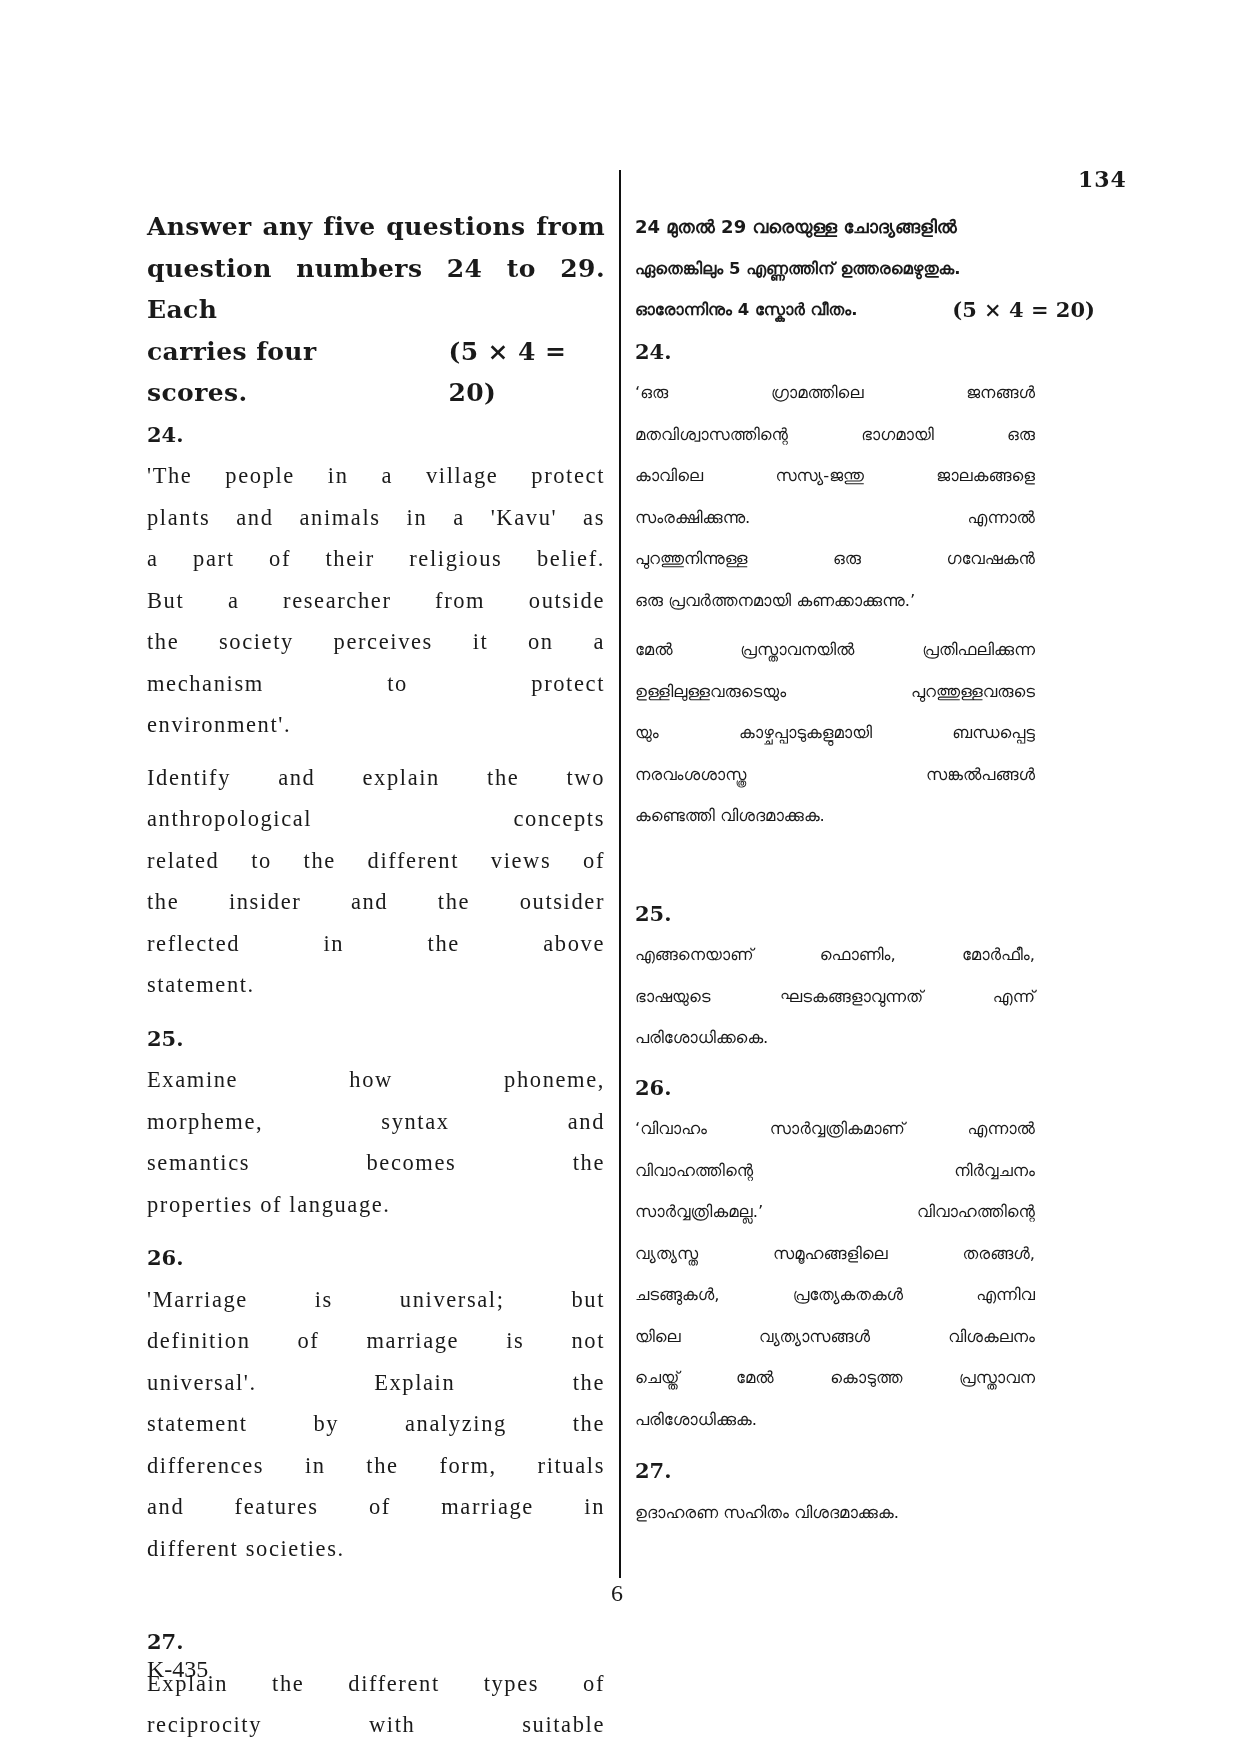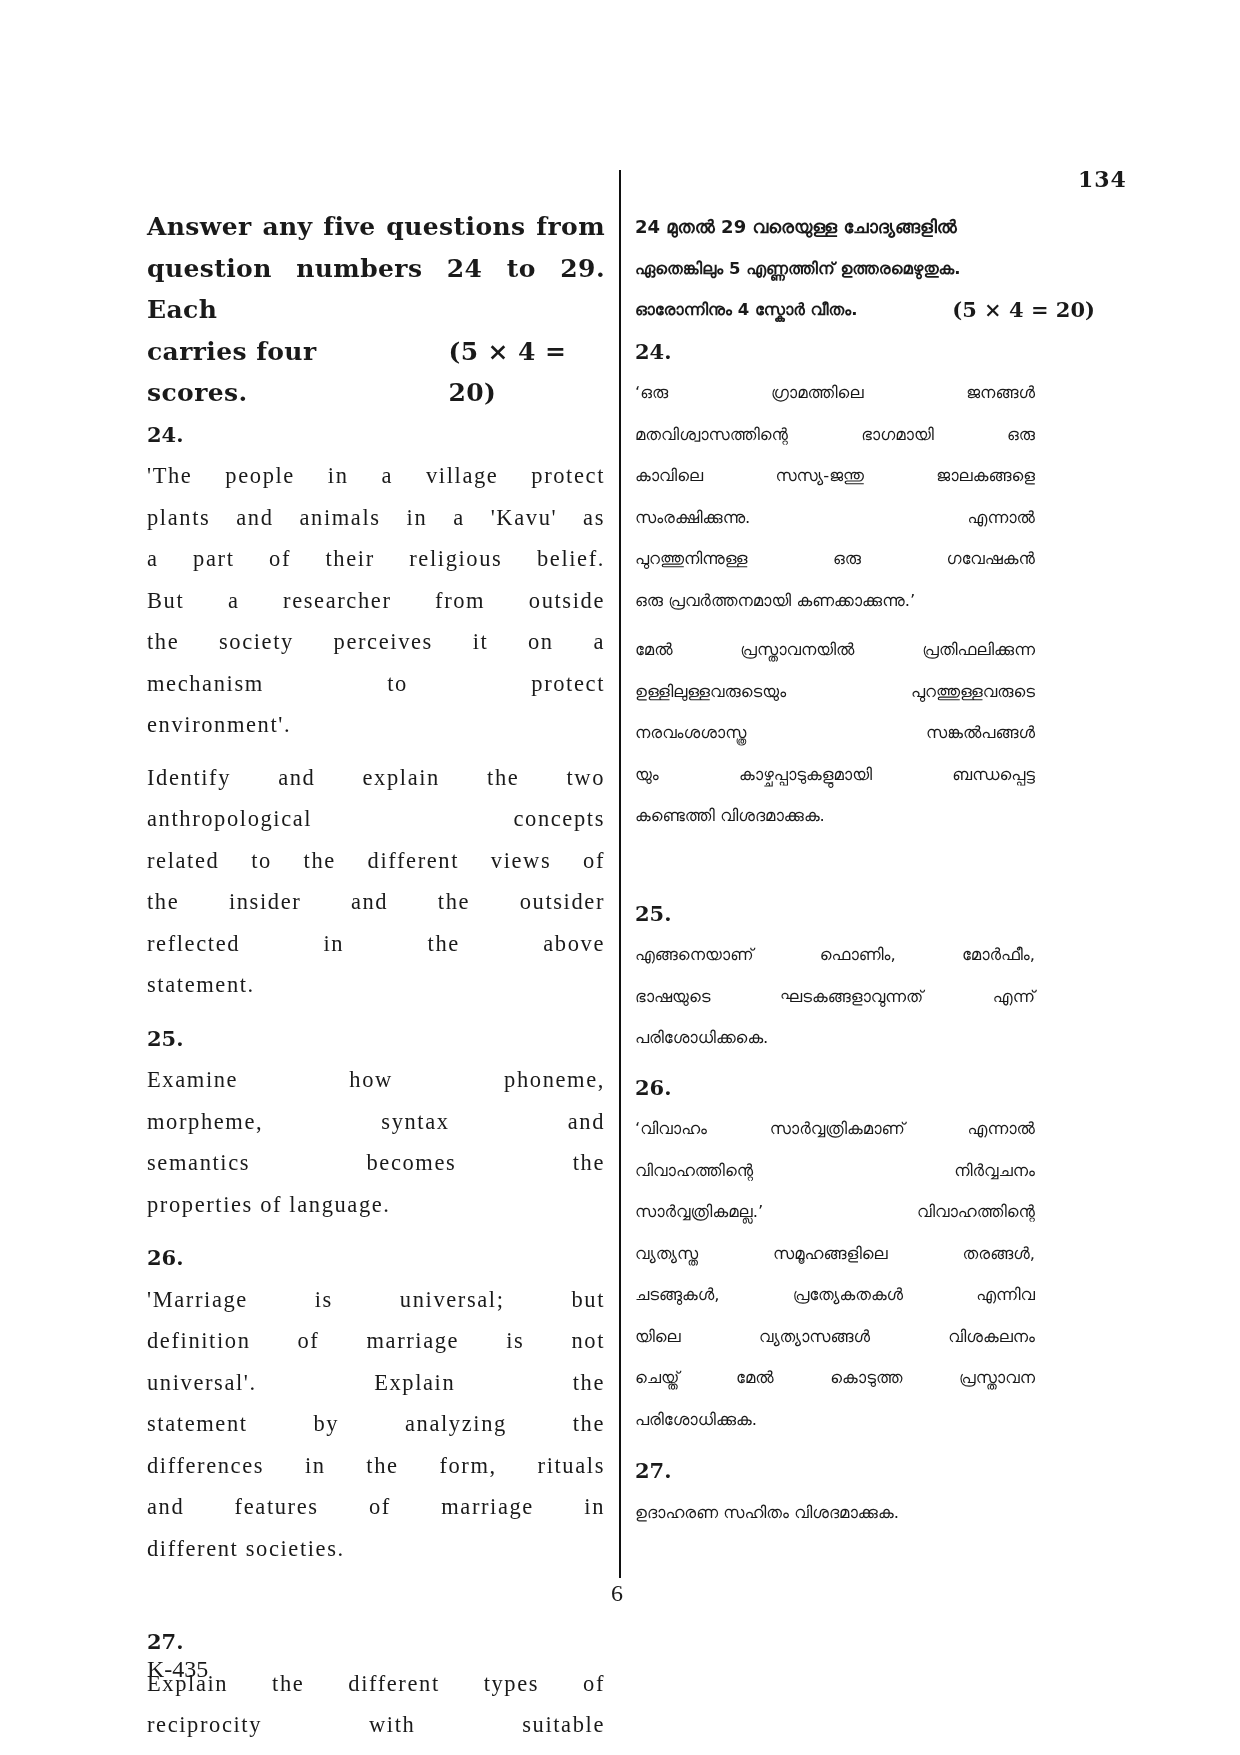--- a/index.html
+++ b/index.html
@@ -119,22 +119,22 @@
         <span class="ln">‘ഒരു ഗ്രാമത്തിലെ ജനങ്ങൾ</span>
         <span class="ln">മതവിശ്വാസത്തിന്റെ ഭാഗമായി ഒരു</span>
         <span class="ln">കാവിലെ സസ്യ-ജന്തു ജാലകങ്ങളെ</span>
         <span class="ln">സംരക്ഷിക്കുന്നു. എന്നാൽ</span>
         <span class="ln">പുറത്തുനിന്നുള്ള ഒരു ഗവേഷകൻ</span>
         <span class="ln last">ഒരു പ്രവർത്തനമായി കണക്കാക്കുന്നു.’</span>
       </div>
       <div style="margin-top:8px;">
         <span class="ln">മേൽ പ്രസ്താവനയിൽ പ്രതിഫലിക്കുന്ന</span>
         <span class="ln">ഉള്ളിലുള്ളവരുടെയും പുറത്തുള്ളവരുടെ</span>
+        <span class="ln">യും കാഴ്ചപ്പാടുകളുമായി ബന്ധപ്പെട്ട</span>
         <span class="ln">നരവംശശാസ്ത്ര സങ്കൽപങ്ങൾ</span>
-        <span class="ln">യും കാഴ്ചപ്പാടുകളുമായി ബന്ധപ്പെട്ട</span>
         <span class="ln last">കണ്ടെത്തി വിശദമാക്കുക.</span>
       </div>
     </div>
   </div>
 
   <div class="q" style="margin-top:56px;">
     <div class="q-num">25.</div>
     <div class="q-body ml right-q-body">
       <span class="ln">എങ്ങനെയാണ് ഫൊണിം, മോർഫീം,</span>
       <span class="ln">ഭാഷയുടെ ഘടകങ്ങളാവുന്നത് എന്ന്</span>

